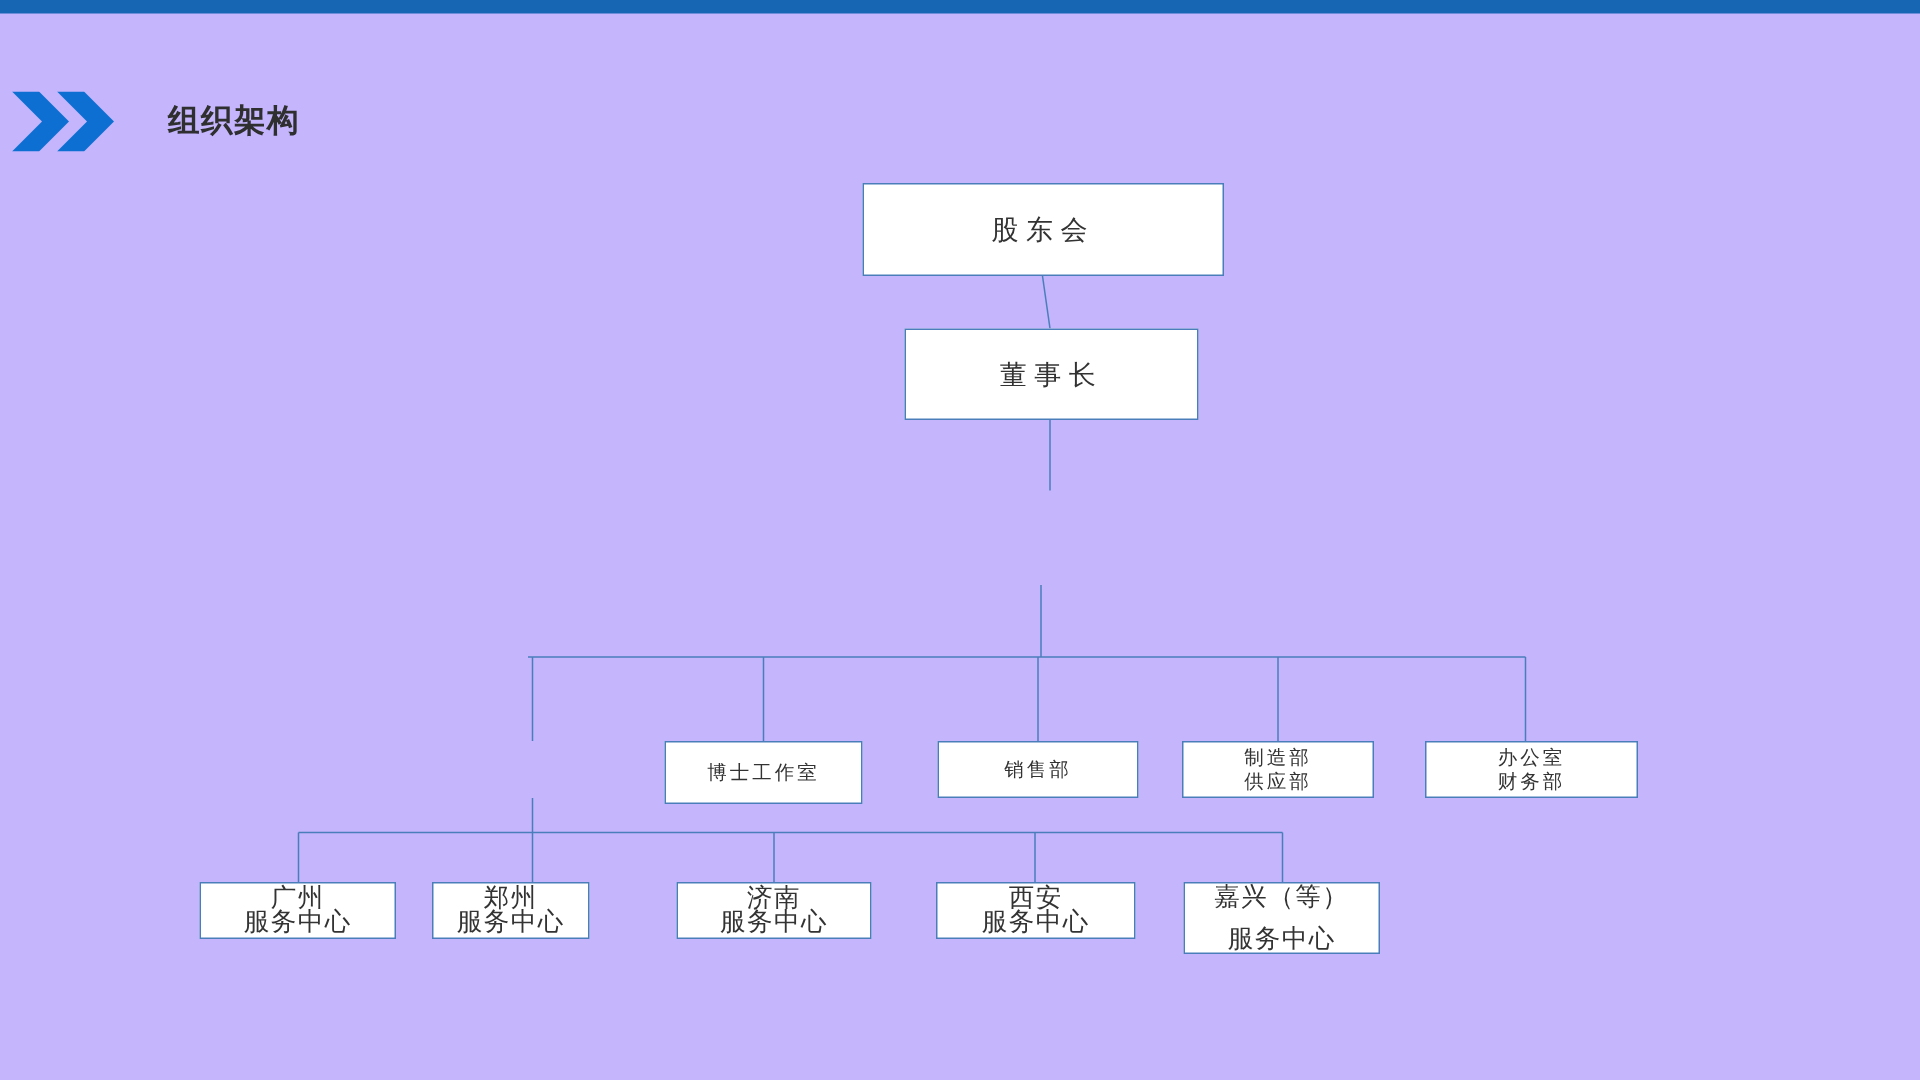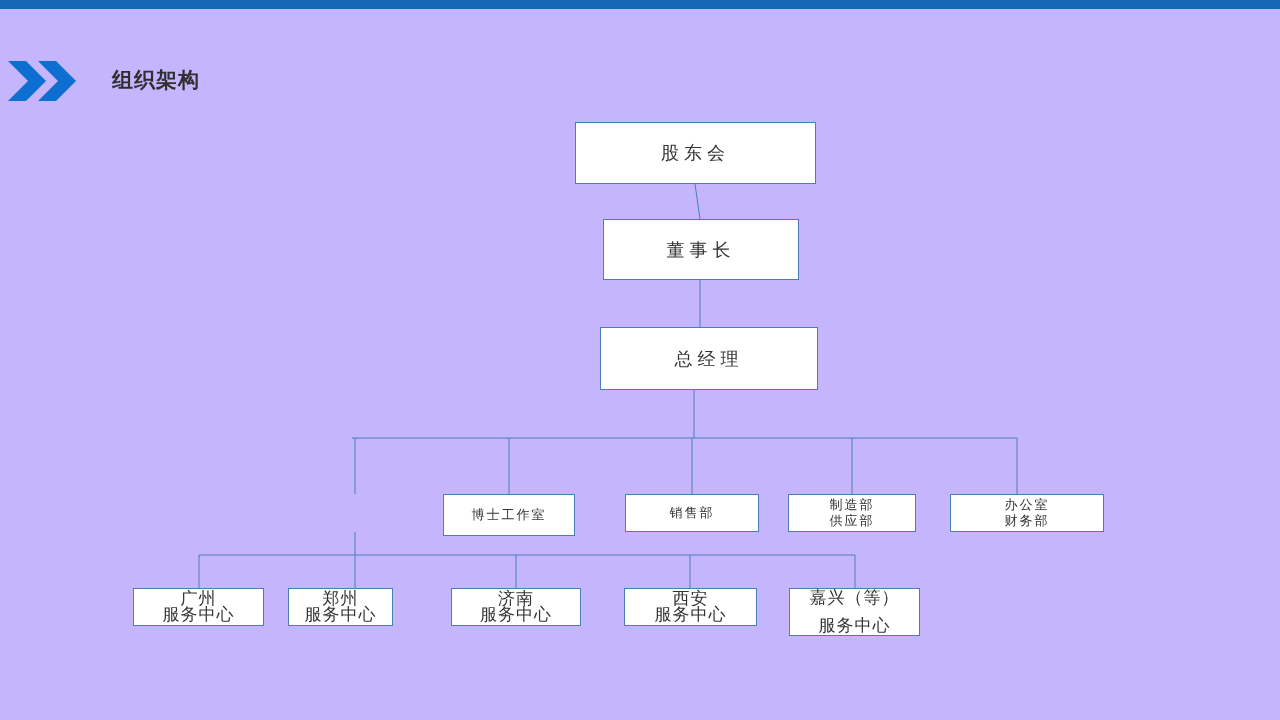--- a/index.html
+++ b/index.html
@@ -59,21 +59,21 @@
   .node span { display: block; white-space: nowrap; }
 
   .n1-0 { left: 575px; top: 122px; width: 241px; height: 62px; }
   .n1-1 { left: 603px; top: 219px; width: 196px; height: 61px; }
   .n1-2 { left: 600px; top: 327px; width: 218px; height: 63px; }
 
   .n2-0 { left: 289px; top: 494px; width: 132px; height: 38px; }
   .n2-1 { left: 443px; top: 494px; width: 132px; height: 42px; }
   .n2-2 { left: 625px; top: 494px; width: 134px; height: 38px; }
   .n2-3 { left: 788px; top: 494px; width: 128px; height: 38px; }
-  .n2-4 { left: 950px; top: 494px; width: 154px; height: 38px; }
+  .n2-4 { left: 950px; top: 494px; width: 142px; height: 38px; }
 
   .n3-0 { left: 133px; top: 588px; width: 131px; height: 38px; }
   .n3-1 { left: 288px; top: 588px; width: 105px; height: 38px; }
   .n3-2 { left: 451px; top: 588px; width: 130px; height: 38px; }
   .n3-3 { left: 624px; top: 588px; width: 133px; height: 38px; }
   .n3-4 { left: 789px; top: 588px; width: 131px; height: 48px; gap: 12px; }
 </style>
 </head>
 <body>
 
@@ -108,23 +108,20 @@
       <line x1="855" y1="555" x2="855" y2="588"></line>
     </g>
   </svg>
 
   <div class="node l1 n1-0">
     <span>股东会</span>
   </div>
   <div class="node l1 n1-1">
     <span>董事长</span>
   </div>
-  <div class="node l1 n1-2">
-    <span>总经理</span>
-  </div>
 
   <div class="node l2 n2-1">
     <span>博士工作室</span>
   </div>
   <div class="node l2 n2-3">
     <span>制造部</span>
     <span>供应部</span>
   </div>
   <div class="node l2 n2-2">
     <span>销售部</span>

